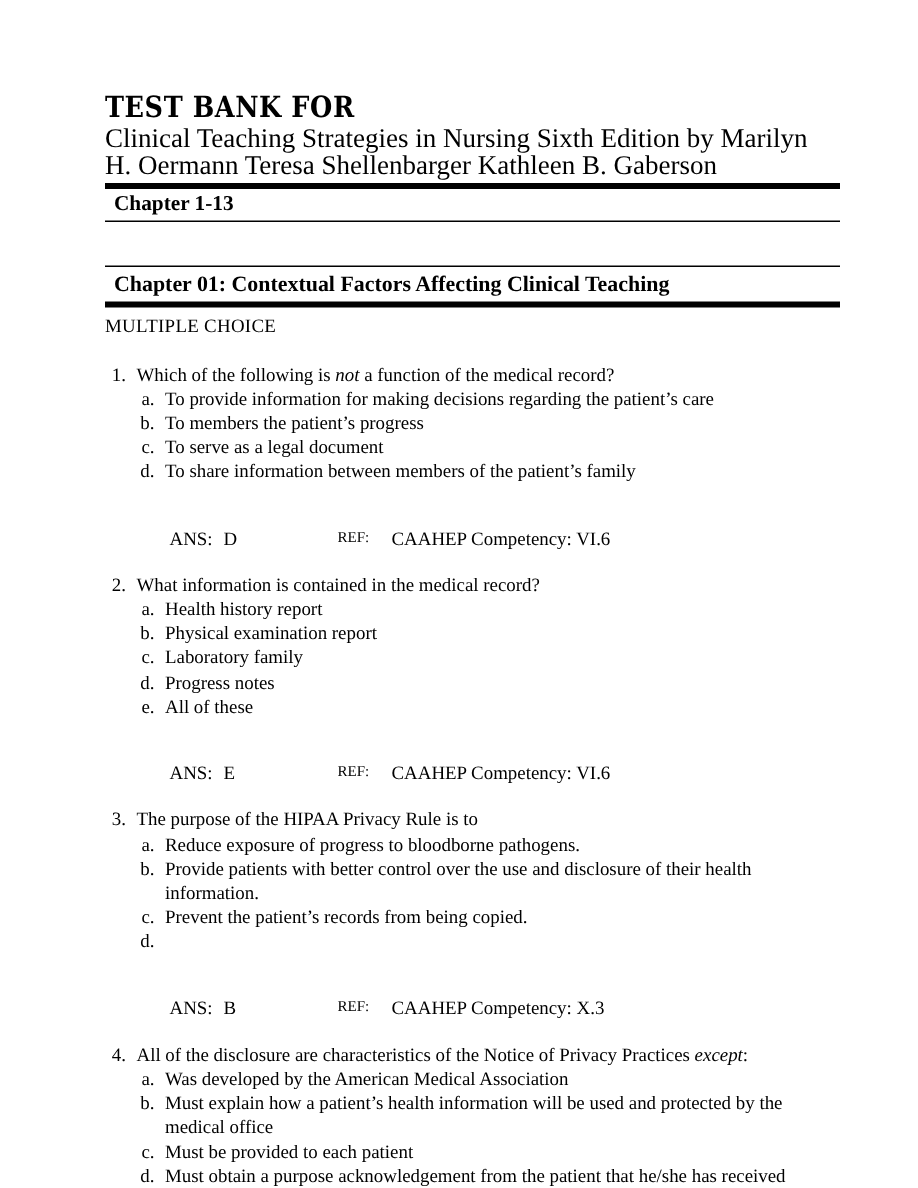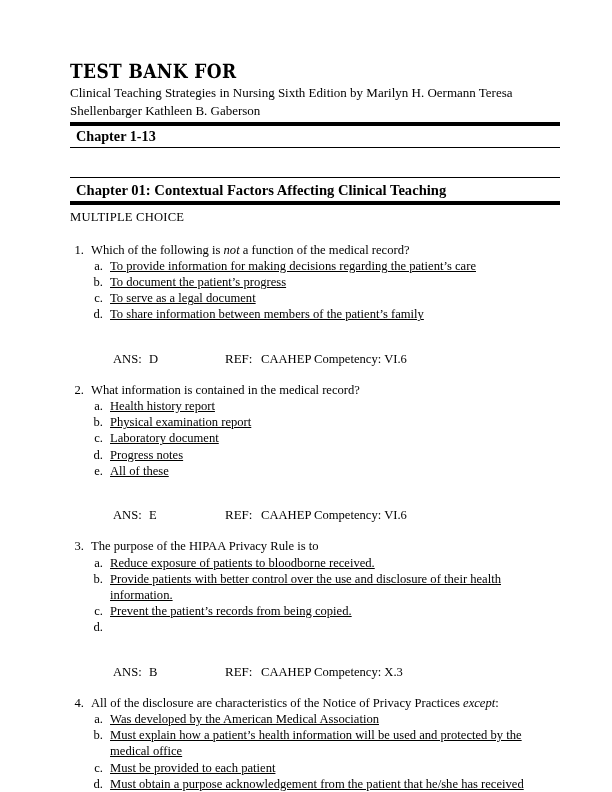--- a/index.html
+++ b/index.html
@@ -36,21 +36,21 @@
     font-size: 19.5px;
     letter-spacing: 0.4px;
     line-height: 1.05;
     margin: 0 0 2px 0;
     font-stretch: condensed;
     transform: scaleX(0.97);
     transform-origin: left center;
     text-rendering: geometricPrecision;
   }
   .subtitle {
-    font-size: 13px;
+    font-size: 18px;
     line-height: 17.6px;
     margin: 0;
     width: 489px;
   }
 
   .rule-thick {
     border: 0;
     border-top: 4px solid #000;
     margin: 0;
     width: 490px;
@@ -126,42 +126,41 @@
     font-size: 12.6px;
     line-height: 16.2px;
     padding-right: 7px;
     box-sizing: border-box;
   }
   .opt-text {
     font-size: 12.6px;
     line-height: 16.2px;
     flex: 1 1 auto;
     max-width: 418px;
-    text-decoration: underline;
   }
 
   .ansline {
     display: flex;
     margin-top: 28px;
     padding-left: 43px;
   }
   .ans-label {
     font-size: 12.6px;
     line-height: 16.2px;
     width: 36px;
     flex: 0 0 36px;
   }
   .ans-val {
     font-size: 12.6px;
     line-height: 16.2px;
     width: 76px;
     flex: 0 0 76px;
   }
   .ref-label {
-    font-size: 13px;
+    font-size: 10px;
     line-height: 16.2px;
     width: 36px;
     flex: 0 0 36px;
   }
   .ref-val {
     font-size: 12.6px;
     line-height: 16.2px;
     flex: 1 1 auto;
   }
 
@@ -197,21 +196,21 @@
             <div class="q-num">1.</div>
             <div class="q-text"><span>Which of the following is </span><i>not</i><span> a function of the medical record?</span></div>
           </div>
           <div class="options">
             <div class="opt-row">
               <div class="opt-letter">a.</div>
               <div class="opt-text">To provide information for making decisions regarding the patient’s care</div>
             </div>
             <div class="opt-row">
               <div class="opt-letter">b.</div>
-              <div class="opt-text">To document the patient’s progress</div>
+              <div class="opt-text">To members the patient’s progress</div>
             </div>
             <div class="opt-row">
               <div class="opt-letter">c.</div>
               <div class="opt-text">To serve as a legal document</div>
             </div>
             <div class="opt-row">
               <div class="opt-letter">d.</div>
               <div class="opt-text">To share information between members of the patient’s family</div>
             </div>
           </div>
@@ -231,21 +230,21 @@
             <div class="opt-row">
               <div class="opt-letter">a.</div>
               <div class="opt-text">Health history report</div>
             </div>
             <div class="opt-row">
               <div class="opt-letter">b.</div>
               <div class="opt-text">Physical examination report</div>
             </div>
             <div class="opt-row">
               <div class="opt-letter">c.</div>
-              <div class="opt-text">Laboratory document</div>
+              <div class="opt-text">Laboratory family</div>
             </div>
             <div class="opt-row">
               <div class="opt-letter">d.</div>
               <div class="opt-text">Progress notes</div>
             </div>
             <div class="opt-row">
               <div class="opt-letter">e.</div>
               <div class="opt-text">All of these</div>
             </div>
           </div>
@@ -257,21 +256,21 @@
           </div>
         </div>
         <div class="question-block">
           <div class="q-row">
             <div class="q-num">3.</div>
             <div class="q-text"><span>The purpose of the HIPAA Privacy Rule is to</span></div>
           </div>
           <div class="options">
             <div class="opt-row">
               <div class="opt-letter">a.</div>
-              <div class="opt-text">Reduce exposure of patients to bloodborne received.</div>
+              <div class="opt-text">Reduce exposure of progress to bloodborne pathogens.</div>
             </div>
             <div class="opt-row">
               <div class="opt-letter">b.</div>
               <div class="opt-text">Provide patients with better control over the use and disclosure of their health information.</div>
             </div>
             <div class="opt-row">
               <div class="opt-letter">c.</div>
               <div class="opt-text">Prevent the patient’s records from being copied.</div>
             </div>
             <div class="opt-row">

